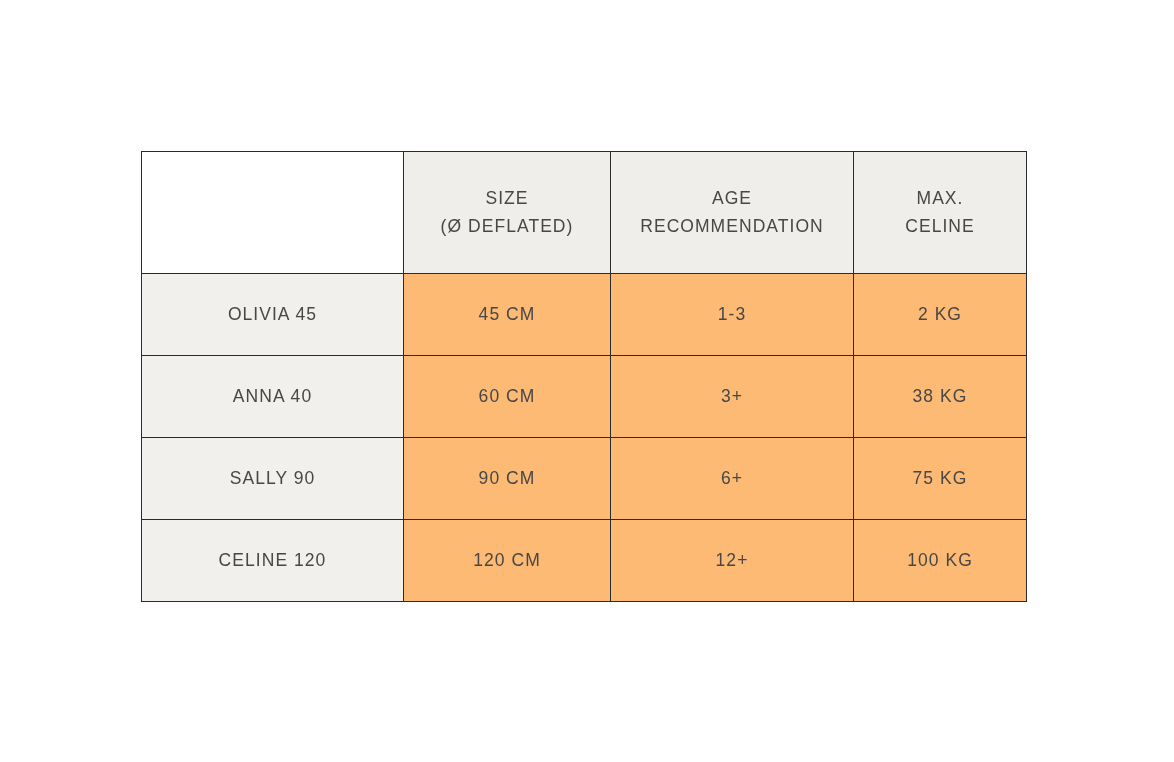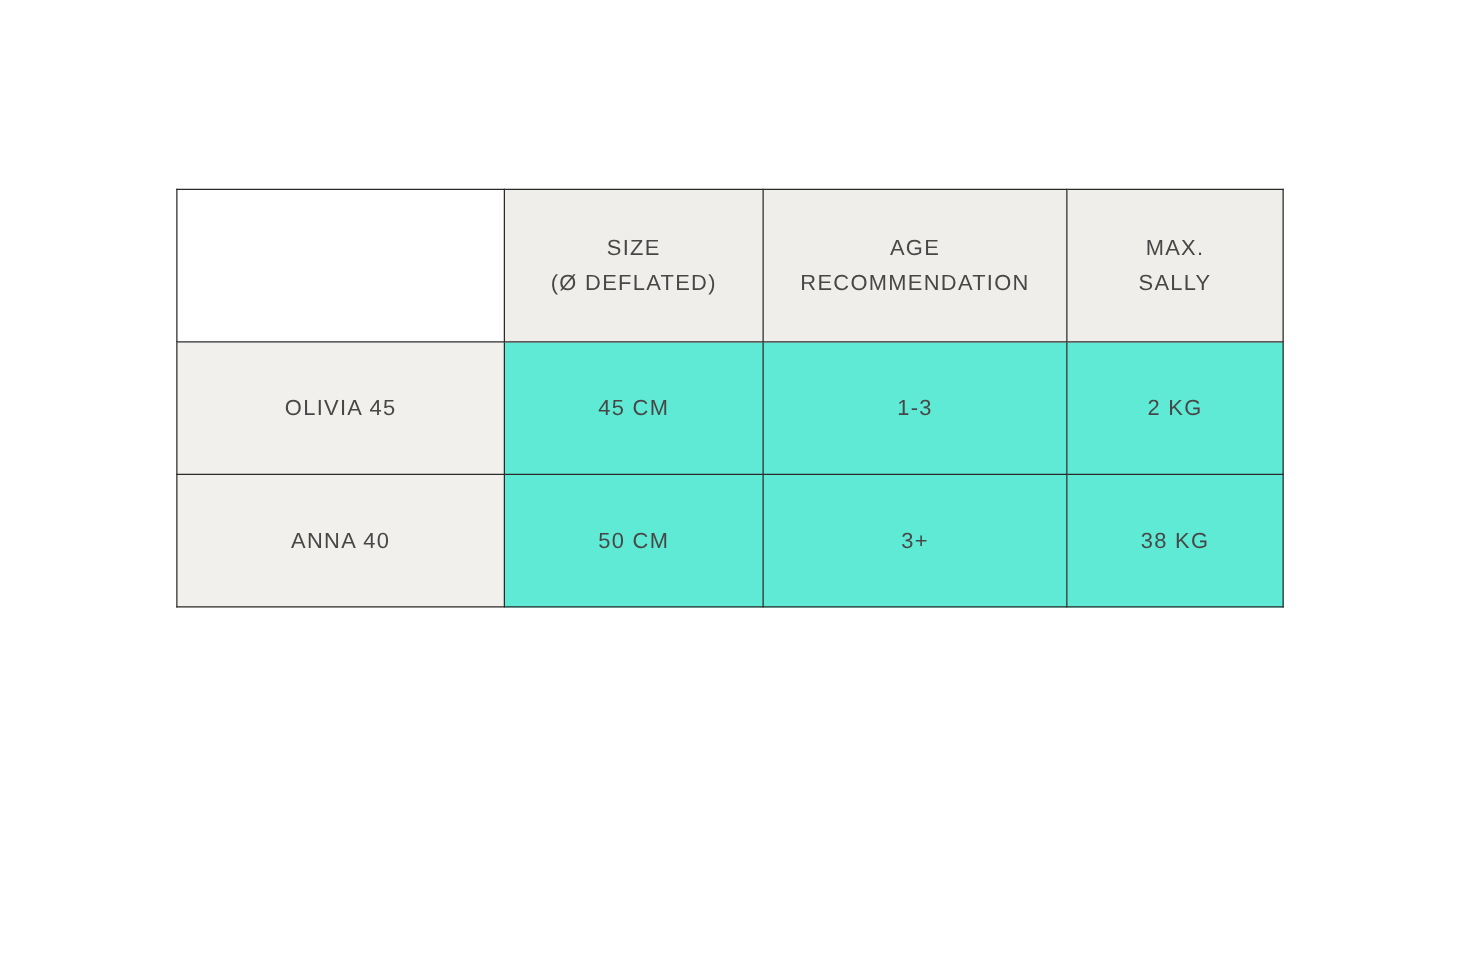--- a/index.html
+++ b/index.html
@@ -60,29 +60,29 @@
     background: #f0eeea;
   }
   td.header-cell .hline {
     display: block;
   }
 
   
   tr.body-row td {
     height: 81px;
     font-size: 17.5px;
-    padding: 12px 8px;
+    padding: 0 8px;
   }
   td.row-label {
     background: #f2f0ec;
     font-size: 17.5px;
     letter-spacing: 0.07em;
   }
   td.row-value {
-    background: #5eead4;
+    background: #fdba74;
     color: #4e4e4e;
   }
 </style>
 </head>
 <body>
 
 <div class="table-wrap">
   <table class="size-table">
     <colgroup>
       <col class="c0">
@@ -96,34 +96,46 @@
         <td class="header-cell">
           <span class="hline">SIZE</span>
           <span class="hline">(Ø DEFLATED)</span>
         </td>
         <td class="header-cell">
           <span class="hline">AGE</span>
           <span class="hline">RECOMMENDATION</span>
         </td>
         <td class="header-cell">
           <span class="hline">MAX.</span>
-          <span class="hline">SALLY</span>
+          <span class="hline">CELINE</span>
         </td>
       </tr>
 
       <tr class="body-row">
         <td class="row-label">OLIVIA 45</td>
         <td class="row-value">45 CM</td>
         <td class="row-value">1-3</td>
         <td class="row-value">2 KG</td>
       </tr>
 
       <tr class="body-row">
         <td class="row-label">ANNA 40</td>
-        <td class="row-value">50 CM</td>
+        <td class="row-value">60 CM</td>
         <td class="row-value">3+</td>
         <td class="row-value">38 KG</td>
       </tr>
 
+      <tr class="body-row">
+        <td class="row-label">SALLY 90</td>
+        <td class="row-value">90 CM</td>
+        <td class="row-value">6+</td>
+        <td class="row-value">75 KG</td>
+      </tr>
 
+      <tr class="body-row">
+        <td class="row-label">CELINE 120</td>
+        <td class="row-value">120 CM</td>
+        <td class="row-value">12+</td>
+        <td class="row-value">100 KG</td>
+      </tr>
     </tbody>
   </table>
 </div>
 
 </body></html>

